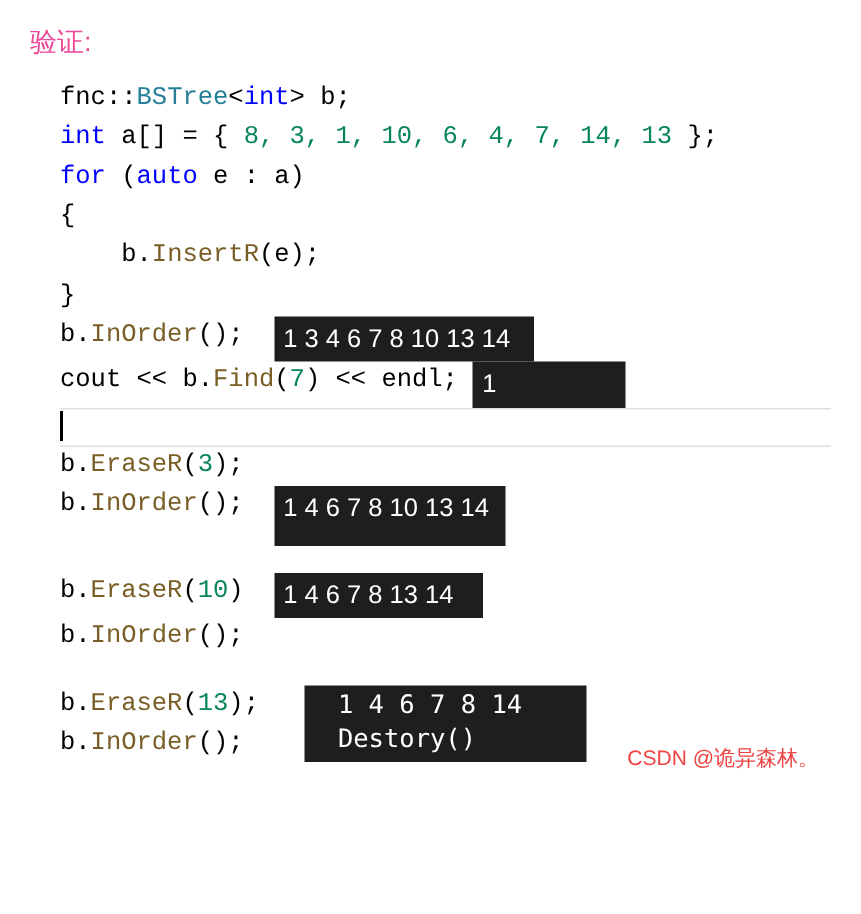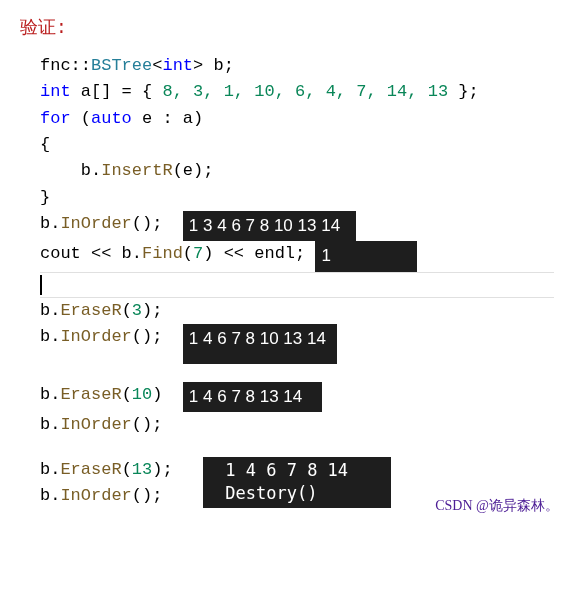--- a/index.html
+++ b/index.html
@@ -8,24 +8,24 @@
     font-family: Consolas, "Courier New", monospace;
     font-size: 17px;
     line-height: 1.55;
     background: #fff;
     color: #000;
     width: 574px;
     box-sizing: border-box;
     position: relative;
   }
   .title {
-    color: #b91c1c;
+    color: #ec4899;
     font-size: 18px;
     margin-bottom: 10px;
-    font-family: Liberation Mono, monospace;
+    font-family: Liberation Sans, sans-serif;
   }
   .code-line {
     white-space: pre;
     position: relative;
     margin-left: 20px;
   }
   .kw { color: #0000ff; }
   .type { color: #267f99; }
   .func { color: #795e26; }
   .num { color: #098658; }
@@ -49,23 +49,23 @@
     white-space: pre;
     line-height: 1.4;
   }
   .row {
     display: flex;
     align-items: flex-start;
   }
   .watermark {
     position: absolute;
     bottom: 8px;
-    right: 15px;
-    color: #4c1d95;
-    font-family: Liberation Serif, serif;
+    right: 28px;
+    color: #ef4444;
+    font-family: Liberation Sans, sans-serif;
     font-size: 14px;
   }
   .cursor-line {
     border-bottom: 1px solid #e0e0e0;
     border-top: 1px solid #e0e0e0;
     height: 24px;
   }
   .cursor {
     display: inline-block;
     width: 2px;

